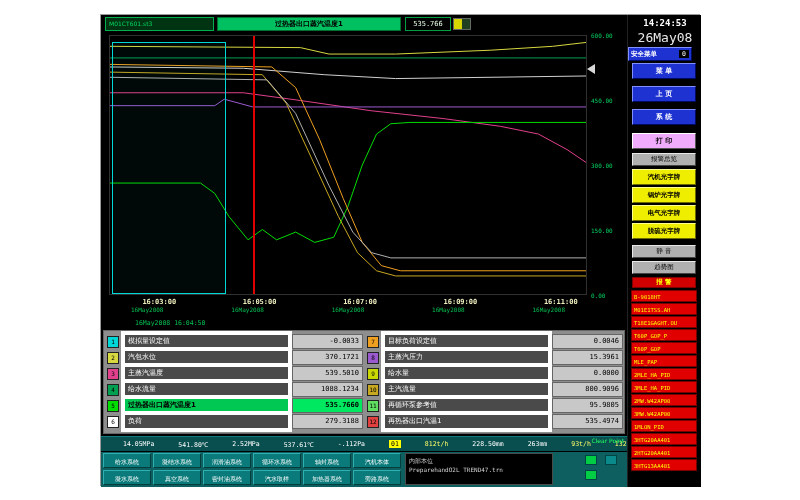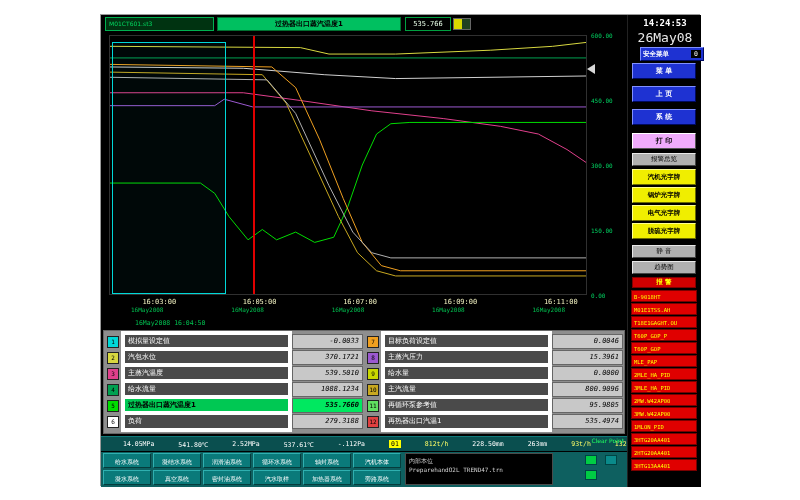--- a/index.html
+++ b/index.html
@@ -19,32 +19,32 @@
   
   .plot{position:absolute;left:8px;top:20px;width:478px;height:260px;background:#000;border:1px solid #303030;box-sizing:border-box;}
   .plot svg{position:absolute;left:0;top:0;width:100%;height:100%;}
   #selection{position:absolute;top:2.5%;bottom:0;border:1px solid #00d8d8;background:rgba(0,216,216,0.04);}
   #cursor{position:absolute;top:0;bottom:0;width:0;border-left:2px solid #e00000;}
   .yaxis{position:absolute;left:488px;top:20px;width:36px;height:260px;}
   .ylab{position:absolute;left:2px;transform:translateY(-40%);color:#00d060;font-size:6px;font-family:"DejaVu Sans Mono",monospace;}
   .marker{position:absolute;left:486px;width:0;height:0;border-top:5px solid transparent;border-bottom:5px solid transparent;border-right:8px solid #d8d8d8;}
   .xaxis{position:absolute;left:8px;top:283px;width:478px;height:20px;}
   .xlab{position:absolute;transform:translateX(-50%);text-align:center;white-space:nowrap;}
-  .xlab .t{color:#f0f0c0;font-size:7px;font-weight:normal;font-family:"DejaVu Sans Mono",monospace;margin-left:24px;}
+  .xlab .t{color:#f0f0c0;font-size:7px;font-weight:bold;font-family:"DejaVu Sans Mono",monospace;margin-left:24px;}
   .xlab .d{color:#00c050;font-size:6px;font-family:"DejaVu Sans Mono",monospace;}
   .cursor-info{position:absolute;left:34px;top:304px;color:#00c050;font-size:6.5px;font-family:"DejaVu Sans Mono",monospace;}
   
   .legend{position:absolute;left:2px;top:315px;width:522px;height:104px;background:#8e8e8e;border:1px solid #666;box-sizing:border-box;}
   .legend-col{position:absolute;top:3px;width:256px;}
   #legend-left{left:3px;} #legend-right{left:263px;}
   .lrow{display:flex;align-items:center;height:15px;margin-bottom:1px;}
   .lidx{width:10px;height:10px;font-size:6px;line-height:10px;text-align:center;color:#000;border:1px solid #222;margin-right:2px;flex:0 0 auto;font-family:"DejaVu Sans Mono",monospace;}
   .lname{flex:1;height:13px;line-height:13px;background:#4a4a4a;color:#fff;font-size:7px;padding-left:3px;overflow:hidden;white-space:nowrap;border:4px solid #ffffff;}
   .lval{width:66px;height:13px;line-height:13px;background:#c8c8c8;color:#000;font-size:7px;text-align:right;padding-right:3px;
-        font-family:"DejaVu Sans Mono",monospace;border:1px solid #666;flex:0 0 auto;font-style:italic;}
+        font-family:"DejaVu Sans Mono",monospace;border:1px solid #666;flex:0 0 auto;}
   .lrow.hl .lname{background:#00c853;color:#000;font-weight:bold;}
   .lrow.hl .lval{background:#00e860;font-weight:bold;}
   
   .statusbar{position:absolute;left:0;top:421px;width:526px;height:15px;background:#0a4f4f;border-top:1px solid #117a7a;box-sizing:border-box;
              display:flex;align-items:center;padding:0 4px;gap:6px;overflow:hidden;}
   .sitem{font-size:6.5px;white-space:nowrap;font-family:"DejaVu Sans Mono",monospace;margin-left:18px;}
   .clearpoint{position:absolute;right:3px;top:1px;color:#20ff60;font-size:6px;line-height:6.5px;text-align:center;}
   
   .bottom{position:absolute;left:0;top:437px;width:526px;height:35px;background:#0e6060;}
   .brow{position:absolute;left:2px;height:15px;display:flex;gap:2px;}
@@ -58,21 +58,21 @@
   
   .sidebar{position:absolute;left:526px;top:0;width:74px;height:472px;background:#000;border-left:1px solid #222;box-sizing:border-box;}
   .sb-time{position:absolute;left:0;top:3px;width:74px;text-align:center;color:#fff;font-size:9px;font-weight:bold;font-family:"DejaVu Sans Mono",monospace;}
   .sb-date{position:absolute;left:0;top:15px;width:74px;text-align:center;color:#e8e8e8;font-size:13px;font-family:"DejaVu Sans Mono",monospace;}
   .sb-btn{position:absolute;left:4px;width:64px;text-align:center;box-sizing:border-box;cursor:pointer;overflow:hidden;white-space:nowrap;}
   .blue{background:#1e32d2;color:#fff;border:1px solid;border-color:#8090ff #000a60 #000a60 #8090ff;font-size:7px;font-weight:bold;}
   .lite{background:#f0abfc;color:#000;border:1px solid;border-color:#fff #555 #555 #fff;font-size:7px;font-weight:bold;}
   .gray{background:#b0b0b0;color:#000;border:1px solid;border-color:#e8e8e8 #444 #444 #e8e8e8;font-size:6.5px;}
   .yellow{background:#f0ee00;color:#000;border:1px solid;border-color:#ffff90 #6a6a00 #6a6a00 #ffff90;font-size:6.5px;font-weight:bold;}
   .redhdr{background:#d00000;color:#ffff00;border:1px solid #800000;font-size:6.5px;font-weight:bold;}
-  .safety{position:absolute;left:12px;top:32px;width:64px;height:14px;background:#1e32d2;border:1px solid;border-color:#8090ff #000a60 #000a60 #8090ff;
+  .safety{position:absolute;left:0;top:32px;width:64px;height:14px;background:#1e32d2;border:1px solid;border-color:#8090ff #000a60 #000a60 #8090ff;
           box-sizing:border-box;display:flex;align-items:center;justify-content:space-between;padding:0 2px;cursor:pointer;}
   .safety .lbl{color:#fff;font-size:6.5px;font-weight:bold;}
   .safety .cnt{background:#000;color:#fff;font-size:6.5px;width:10px;text-align:center;font-family:"DejaVu Sans Mono",monospace;}
   .alarms{position:absolute;left:3px;top:275px;width:66px;}
   .alarm{height:12px;line-height:12px;margin-bottom:1px;background:#e00000;color:#ffff00;font-size:5.5px;
          padding-left:2px;overflow:hidden;white-space:nowrap;border:1px solid #7a0000;box-sizing:border-box;
          font-family:"DejaVu Sans Mono",monospace;cursor:pointer;}
 </style>
 </head>
 <body>

